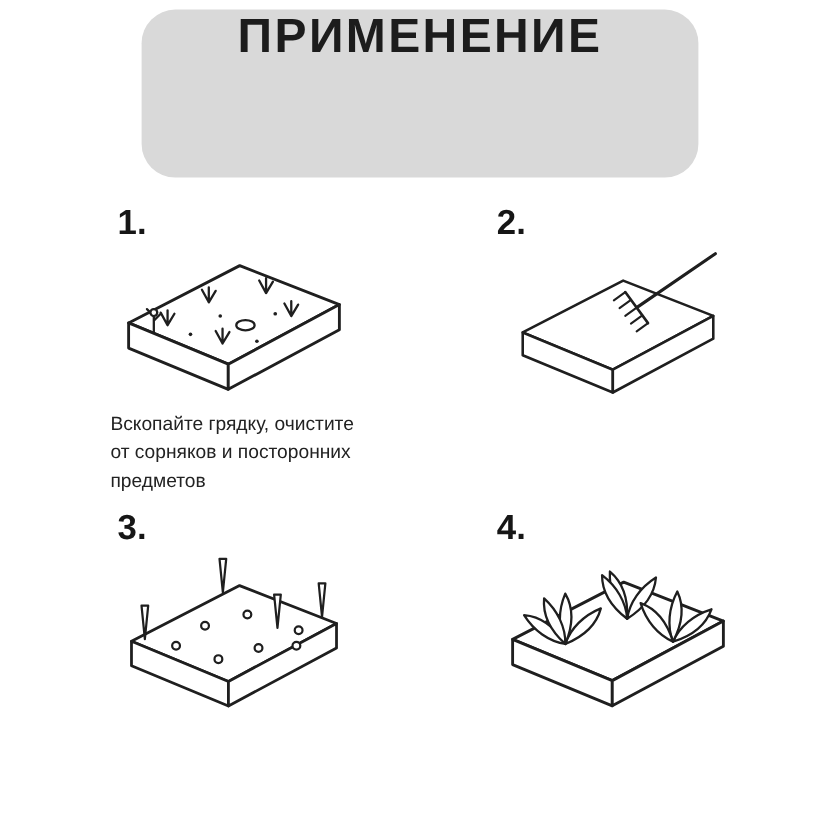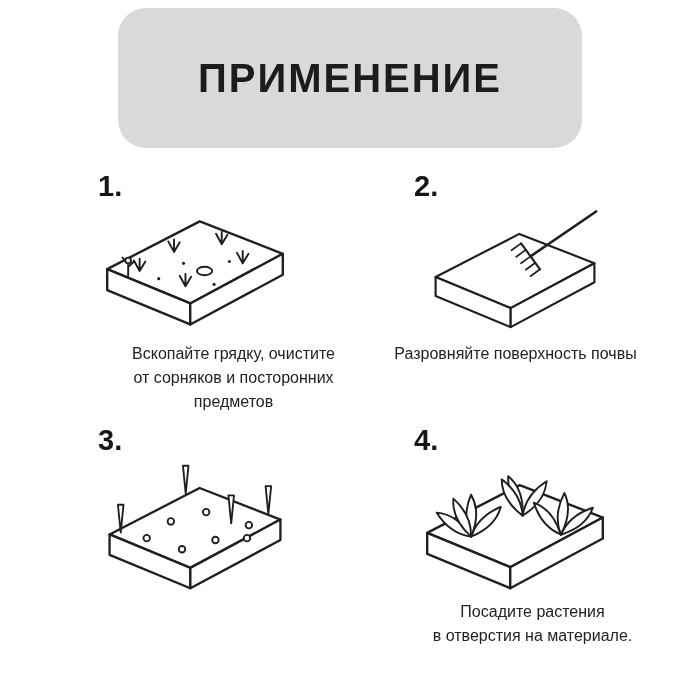--- a/index.html
+++ b/index.html
@@ -11,21 +11,21 @@
     font-family: "Liberation Sans", "DejaVu Sans", sans-serif;
     color: #1f1f1f;
     overflow: hidden;
   }
   .header-panel {
     position: absolute;
     left: 118px; top: 8px;
     width: 464px; height: 140px;
     background: #d9d9d9;
     border-radius: 28px;
-    display: flex; align-items: center; justify-content: center;
+    display: flex; align-items: flex-start; justify-content: center;
   }
   .page-title {
     font-size: 40px;
     font-weight: 700;
     letter-spacing: 2px;
     color: #1c1c1c;
   }
   .step { position: absolute; width: 285px; }
   .s1 { left: 90px;  top: 170px; }
   .s2 { left: 372px; top: 170px; }
@@ -45,21 +45,20 @@
   }
   .row2 .illust { height: 132px; }
   .indent .illust { margin-left: 38px; }
   .illust svg { display: block; }
   .caption {
     margin: 8px 0 0 2px;
     font-size: 16px;
     line-height: 1.5;
     white-space: pre-line;
     color: #222222;
-    text-align: center;
   }
   .cap-indent { margin-left: 36px; }
 </style>
 </head>
 <body>
 
 <div class="sheet">
 
   <div class="header-panel">
     <div class="page-title">ПРИМЕНЕНИЕ</div>
@@ -100,21 +99,20 @@
         <polygon points="105,116 202,64 202,86 105,138" fill="#ffffff" stroke-width="2.5"></polygon>
         <line x1="204" y1="4" x2="128" y2="56" stroke-width="3"></line>
         <line x1="117" y1="41" x2="139" y2="71" stroke-width="2.5"></line>
         <line x1="117" y1="41" x2="106" y2="49"></line>
         <line x1="122.5" y1="48.5" x2="111.5" y2="56.5"></line>
         <line x1="128" y1="56" x2="117" y2="64"></line>
         <line x1="133.5" y1="63.5" x2="122.5" y2="71.5"></line>
         <line x1="139" y1="71" x2="128" y2="79"></line>
       </svg>
     </div>
-    <p class="caption">Разровняйте поверхность почвы</p>
   </section>
 
   <section class="step s3 row2">
     <div class="num">3.</div>
     <div class="illust">
       <svg width="210" height="130" viewBox="0 2 220 140" preserveAspectRatio="xMidYMax meet" fill="none" stroke="#1f1f1f" stroke-width="2" stroke-linecap="round" stroke-linejoin="round">
         <polygon points="18,80 115,30 202,64 105,116" fill="#ffffff" stroke-width="2.5"></polygon>
         <polygon points="18,80 105,116 105,138 18,102" fill="#ffffff" stroke-width="2.5"></polygon>
         <polygon points="105,116 202,64 202,86 105,138" fill="#ffffff" stroke-width="2.5"></polygon>
         <polygon points="27,48 33,48 30,78" fill="#ffffff"></polygon>
@@ -147,17 +145,15 @@
         <use href="#lf" transform="translate(64,84) rotate(-115)"></use>
         <use href="#lf" transform="translate(64,84) scale(-1,1) rotate(-35)"></use>
         <use href="#lf" transform="translate(118,62) rotate(-25)"></use>
         <use href="#lf" transform="translate(118,62) rotate(-80)"></use>
         <use href="#lf" transform="translate(118,62) scale(-1,1) rotate(-30)"></use>
         <use href="#lf" transform="translate(158,82) rotate(-10)"></use>
         <use href="#lf" transform="translate(158,82) rotate(-55)"></use>
         <use href="#lf" transform="translate(158,82) rotate(-100)"></use>
       </svg>
     </div>
-    <p class="caption cap-indent">Посадите растения
-в отверстия на материале.</p>
   </section>
 
 </div>
 
 </body></html>

